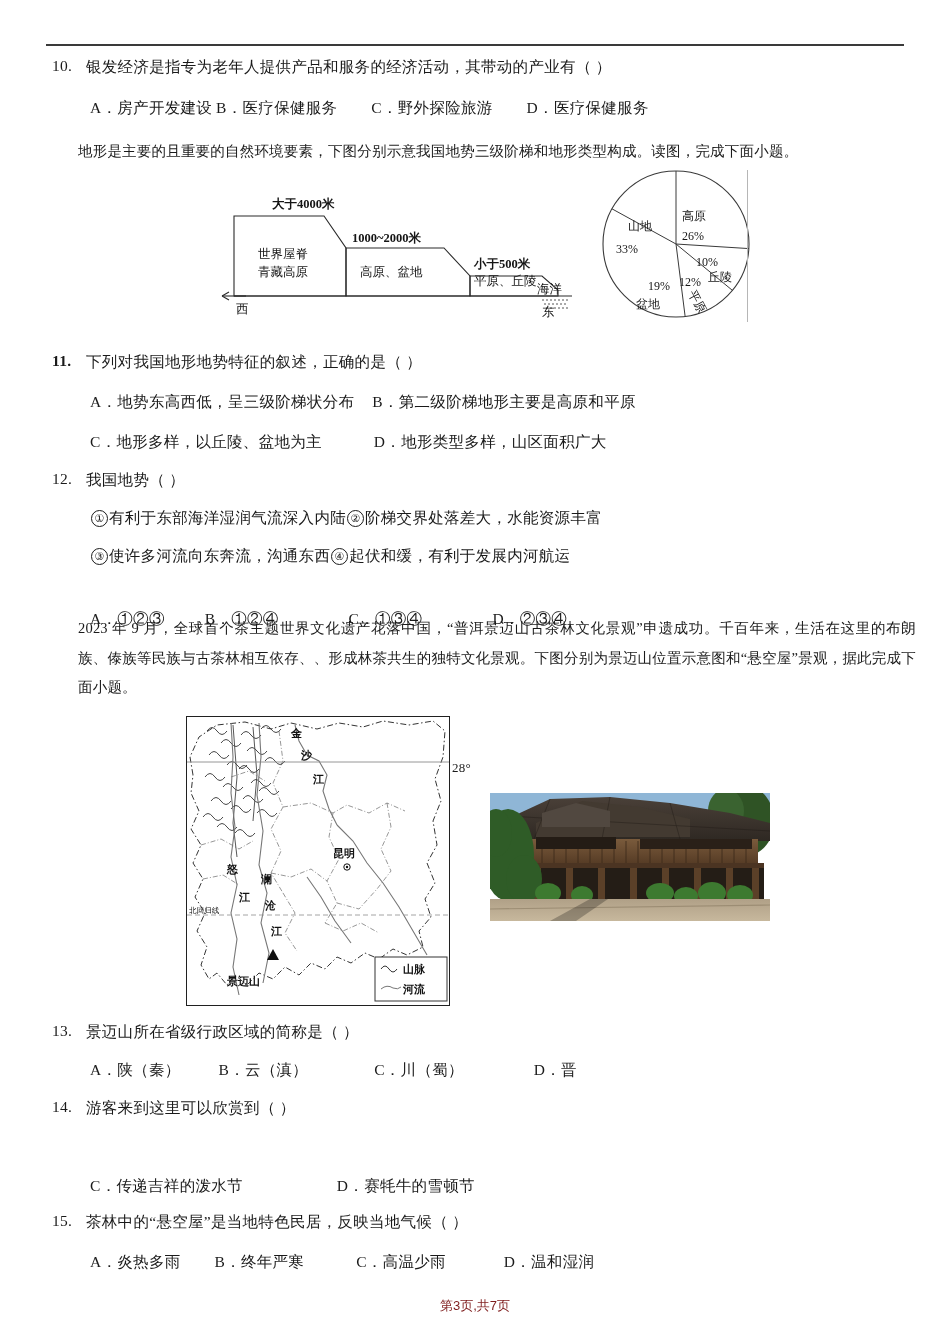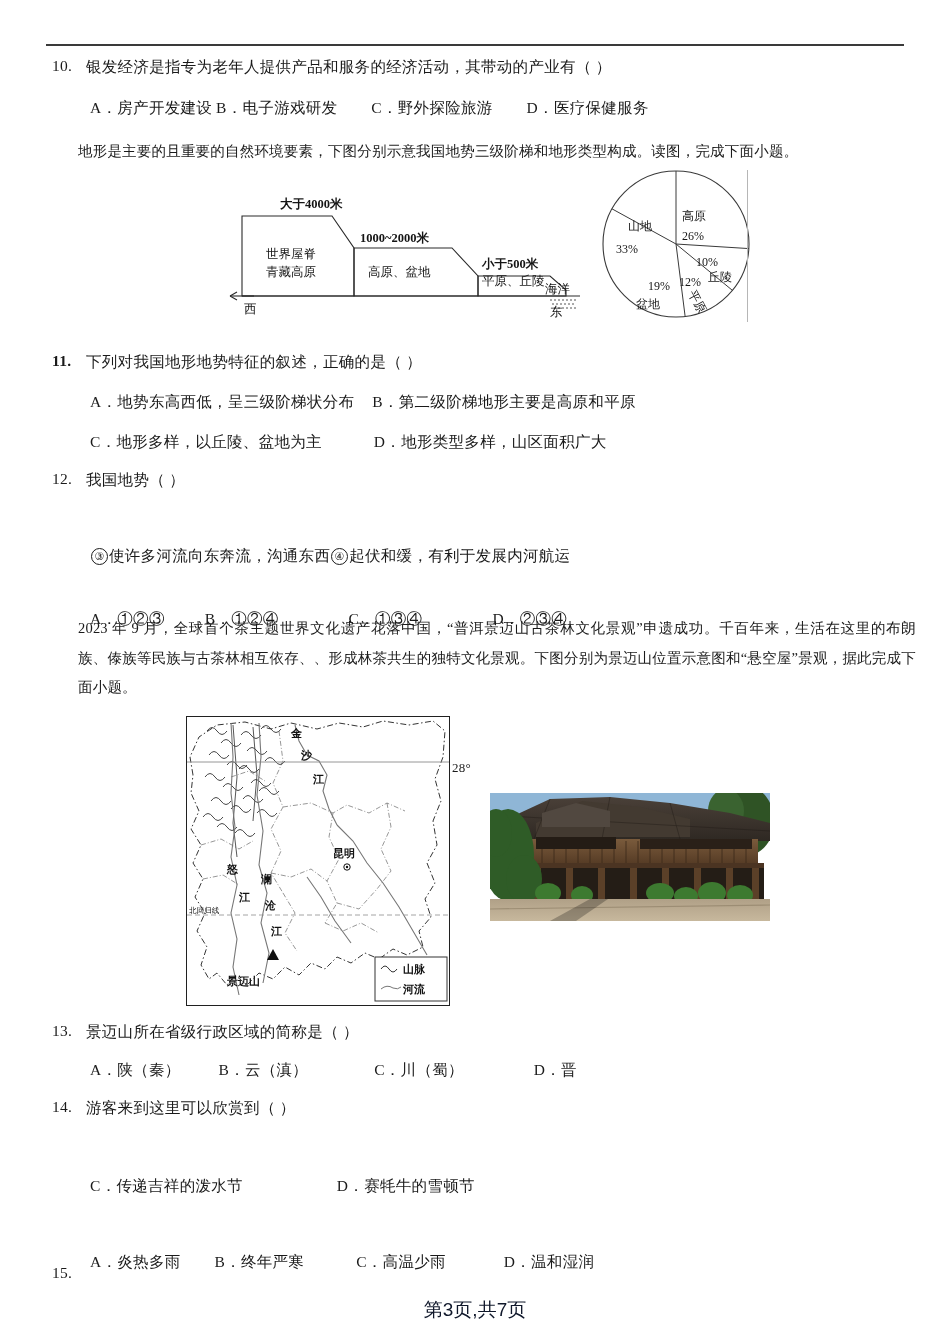--- a/index.html
+++ b/index.html
@@ -69,21 +69,21 @@
     line-height: 14px;
     text-align: center;
     font-size: 11px;
     vertical-align: 1px;
     margin: 0 1px;
   }
 
   
   .fig-terrain {
     position: absolute;
-    left: 220px;
+    left: 212px;
     top: 186px;
     width: 360px;
     height: 135px;
     text-align: right;
   }
   .fig-terrain svg { display:block; }
   .tlabel {
     font-family: "Liberation Serif", "DejaVu Serif", serif;
     font-size: 12.5px;
     fill: #151515;
@@ -152,36 +152,36 @@
     overflow: hidden;
   }
   .fig-photo svg { display: block; }
 
   .footer {
     position: absolute;
     left: 0;
     top: 1297px;
     width: 950px;
     text-align: center;
-    font-size: 19px;
+    font-size: 13px;
     font-family: "Liberation Sans", sans-serif;
-    color: #0f172a;
+    color: #7f1d1d;
   }
 </style>
 </head>
 <body>
 
 <div class="page">
 
   <div class="top-rule"></div>
 
   <div class="qnum" style="top:57px;">10.</div>
   <div class="qstem" style="top:57px;">银发经济是指专为老年人提供产品和服务的经济活动，其带动的产业有（  ）</div>
   <div class="opts" style="top:98px;">
-    <span class="opt">A．房产开发建设</span><span style="display:inline-block;width:4px"></span><span class="opt">B．电子游戏研发</span><span style="display:inline-block;width:34px"></span><span class="opt">C．野外探险旅游</span><span style="display:inline-block;width:34px"></span><span class="opt">D．医疗保健服务</span>
+    <span class="opt">A．房产开发建设</span><span style="display:inline-block;width:4px"></span><span class="opt">B．医疗保健服务</span><span style="display:inline-block;width:34px"></span><span class="opt">C．野外探险旅游</span><span style="display:inline-block;width:34px"></span><span class="opt">D．医疗保健服务</span>
   </div>
 
   <div class="para para-1" style="top:140px;">地形是主要的且重要的自然环境要素，下图分别示意我国地势三级阶梯和地形类型构成。读图，完成下面小题。</div>
 
   <div class="fig-terrain">
     <svg width="360" height="135" viewBox="0 0 360 135" xmlns="http://www.w3.org/2000/svg">
       <g fill="none" stroke="#2a2a2a" stroke-width="1.1">
 
         <path d="M22,30 L112,30 L134,62 L134,110 L22,110 Z"></path>
 
@@ -250,20 +250,23 @@
   <div class="qstem" style="top:352px;">下列对我国地形地势特征的叙述，正确的是（  ）</div>
   <div class="opts" style="top:392px;">
     <span class="opt">A．地势东高西低，呈三级阶梯状分布</span><span style="display:inline-block;width:18px"></span><span class="opt">B．第二级阶梯地形主要是高原和平原</span>
   </div>
   <div class="opts" style="top:432px;">
     <span class="opt">C．地形多样，以丘陵、盆地为主</span><span style="display:inline-block;width:52px"></span><span class="opt">D．地形类型多样，山区面积广大</span>
   </div>
 
   <div class="qnum" style="top:470px;">12.</div>
   <div class="qstem" style="top:470px;">我国地势（  ）</div>
+  <div class="opts" style="top:508px;">
+    <span class="circnum">①</span><span>有利于东部海洋湿润气流深入内陆</span><span class="circnum">②</span><span>阶梯交界处落差大，水能资源丰富</span>
+  </div>
   <div class="opts" style="top:546px;">
     <span class="circnum">③</span><span>使许多河流向东奔流，沟通东西</span><span class="circnum">④</span><span>起伏和缓，有利于发展内河航运</span>
   </div>
   <div class="opts" style="top:584px;margin-top:25px;">
     <span class="opt">A．①②③</span><span style="display:inline-block;width:40px"></span><span class="opt">B．①②④</span><span style="display:inline-block;width:70px"></span><span class="opt">C．①③④</span><span style="display:inline-block;width:70px"></span><span class="opt">D．②③④</span>
   </div>
 
   <div class="para" style="top:614px; width:838px; line-height:2.05;">2023 年 9 月，全球首个茶主题世界文化遗产花落中国，“普洱景迈山古茶林文化景观”申遗成功。千百年来，生活在这里的布朗族、傣族等民族与古茶林相互依存、、形成林茶共生的独特文化景观。下图分别为景迈山位置示意图和“悬空屋”景观，据此完成下面小题。</div>
 
   <div class="fig-map">
@@ -471,20 +474,21 @@
   <div class="opts" style="top:1060px;">
     <span class="opt">A．陕（秦）</span><span style="display:inline-block;width:38px"></span><span class="opt">B．云（滇）</span><span style="display:inline-block;width:66px"></span><span class="opt">C．川（蜀）</span><span style="display:inline-block;width:70px"></span><span class="opt">D．晋</span>
   </div>
 
   <div class="qnum" style="top:1098px;">14.</div>
   <div class="qstem" style="top:1098px;">游客来到这里可以欣赏到（  ）</div>
   <div class="opts" style="top:1176px;">
     <span class="opt">C．传递吉祥的泼水节</span><span style="display:inline-block;width:94px"></span><span class="opt">D．赛牦牛的雪顿节</span>
   </div>
 
-  <div class="qnum" style="top:1264px;">15.</div>
+  <div class="qnum" style="top:1212px;">15.</div>
+  <div class="qstem" style="top:1212px;">茶林中的“悬空屋”是当地特色民居，反映当地气候（  ）</div>
   <div class="opts" style="top:1252px;">
     <span class="opt">A．炎热多雨</span><span style="display:inline-block;width:34px"></span><span class="opt">B．终年严寒</span><span style="display:inline-block;width:52px"></span><span class="opt">C．高温少雨</span><span style="display:inline-block;width:58px"></span><span class="opt">D．温和湿润</span>
   </div>
 
   <div class="footer">第3页,共7页</div>
 
 </div>
 
 </body></html>

